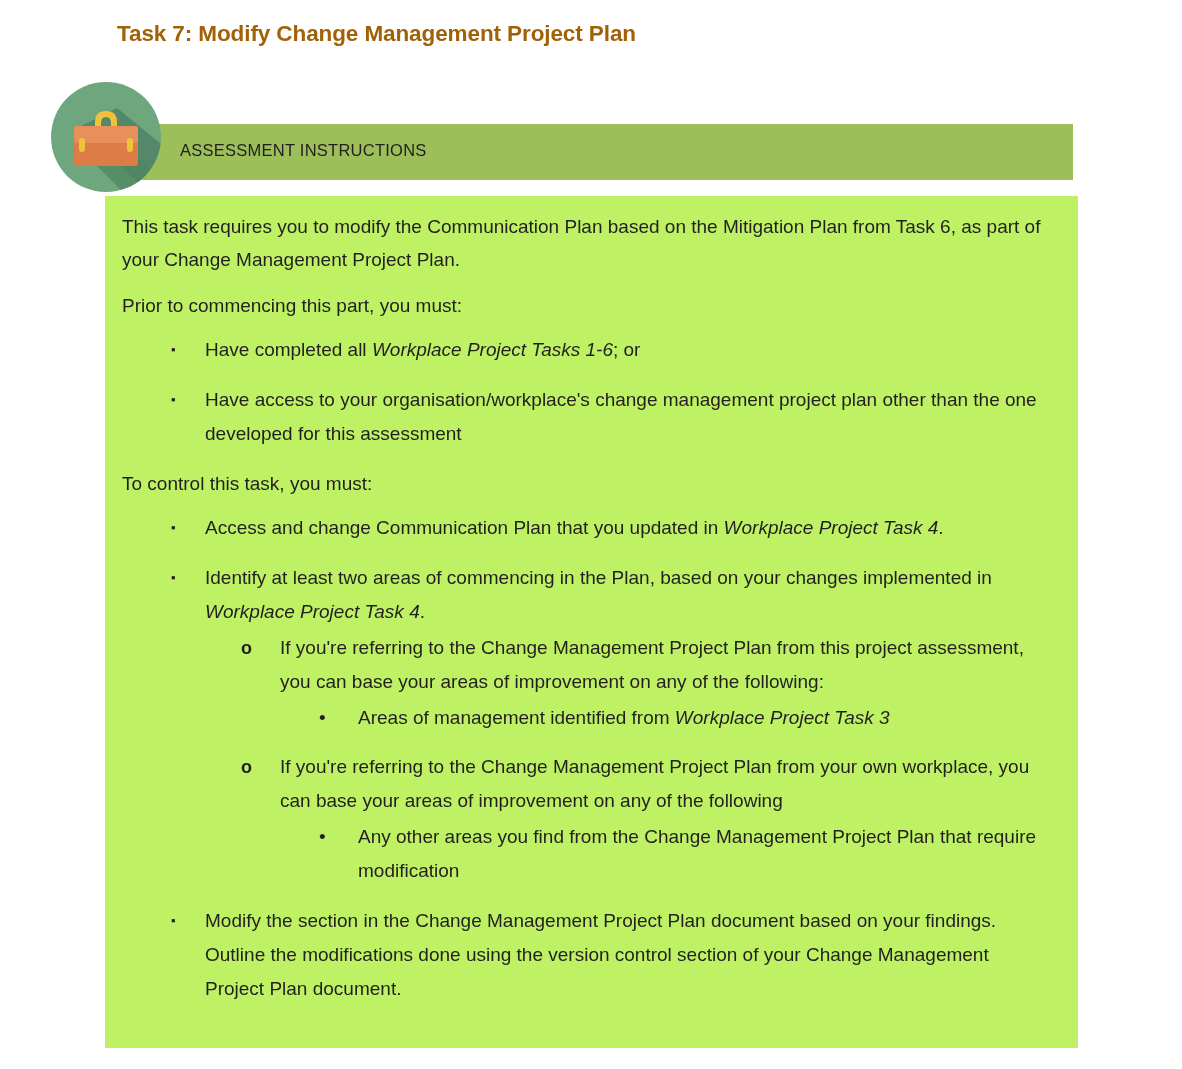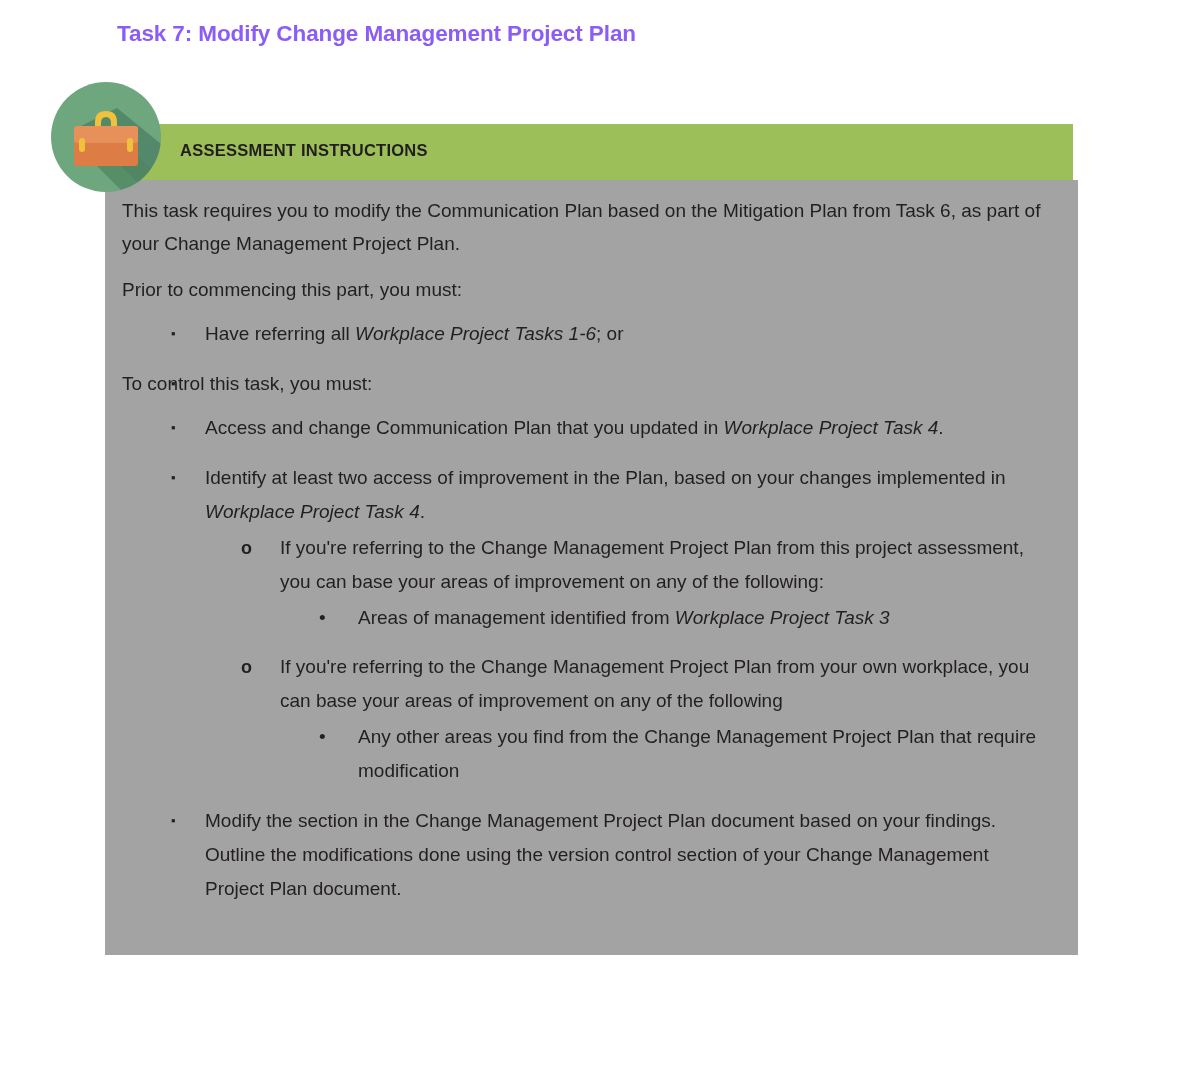--- a/index.html
+++ b/index.html
@@ -22,21 +22,21 @@
   }
 
   
   .page-title {
     position: absolute;
     left: 117px;
     top: 21px;
     font-size: 22.5px;
     font-weight: bold;
     letter-spacing: -0.1px;
-    color: #8b5cf6;
+    color: #a16207;
     white-space: nowrap;
   }
 
   
   .callout {
     position: absolute;
     left: 105px;
     top: 124px;
     width: 973px;
   }
@@ -45,30 +45,31 @@
     position: relative;
     height: 56px;
     background: #9cbf5a;
     margin-right: 5px;
   }
   .callout-header-label {
     position: absolute;
     left: 75px;
     top: 17px;
     font-size: 16.5px;
-    font-weight: bold;
+    font-weight: normal;
     letter-spacing: 0.25px;
     color: #221e1f;
   }
 
   .callout-body {
-    background: #a3a3a3;
+    background: #bef264;
     padding: 14px 30px 26px 11px;
     min-height: 775px;
     box-sizing: border-box;
+    margin-top: 16px;
   }
 
   
   .badge {
     position: absolute;
     left: 51px;
     top: 82px;
     width: 110px;
     height: 110px;
     border-radius: 50%;
@@ -161,29 +162,29 @@
       <div class="callout-header-label">ASSESSMENT INSTRUCTIONS</div>
     </div>
 
     <div class="callout-body">
 
       <p class="para">This task requires you to modify the Communication Plan based on the Mitigation Plan from Task 6, as part of your Change Management Project Plan.</p>
 
       <p class="para tight">Prior to commencing this part, you must:</p>
 
       <ul class="lvl1">
-          <li class="item l1"><span class="marker">▪</span><span class="txt"><span>Have referring all </span><i>Workplace Project Tasks 1-6</i><span>; or</span></span></li>
-          <li class="item l1"><span class="marker">▪</span></li>
+          <li class="item l1"><span class="marker">▪</span><span class="txt"><span>Have completed all </span><i>Workplace Project Tasks 1-6</i><span>; or</span></span></li>
+          <li class="item l1"><span class="marker">▪</span><span class="txt"><span>Have access to your organisation/workplace's change management project plan other than the one developed for this assessment</span></span></li>
         </ul>
 
       <p class="para tight">To control this task, you must:</p>
 
       <ul class="lvl1">
           <li class="item l1"><span class="marker">▪</span><span class="txt"><span>Access and change Communication Plan that you updated in </span><i>Workplace Project Task 4</i><span>.</span></span></li>
-          <li class="item l1"><span class="marker">▪</span><span class="txt"><span>Identify at least two access of improvement in the Plan, based on your changes implemented in </span><i>Workplace Project Task 4</i><span>.</span></span><div class="nested-wrap" style="margin-left: -89px;">
+          <li class="item l1"><span class="marker">▪</span><span class="txt"><span>Identify at least two areas of commencing in the Plan, based on your changes implemented in </span><i>Workplace Project Task 4</i><span>.</span></span><div class="nested-wrap" style="margin-left: -89px;">
               <ul class="lvl2">
                 <li class="item l2"><span class="marker">o</span><span class="txt"><span>If you're referring to the Change Management Project Plan from this project assessment, you can base your areas of improvement on any of the following:</span></span><div class="nested-wrap" style="margin-left: -164px;">
                     <ul class="lvl3">
                       <li class="item l3"><span class="marker">•</span><span class="txt"><span>Areas of management identified from </span><i>Workplace Project Task 3</i></span></li>
                     </ul>
                   </div></li>
                 <li class="item l2"><span class="marker">o</span><span class="txt"><span>If you're referring to the Change Management Project Plan from your own workplace, you can base your areas of improvement on any of the following</span></span><div class="nested-wrap" style="margin-left: -164px;">
                     <ul class="lvl3">
                       <li class="item l3"><span class="marker">•</span><span class="txt"><span>Any other areas you find from the Change Management Project Plan that require modification</span></span></li>
                     </ul>

